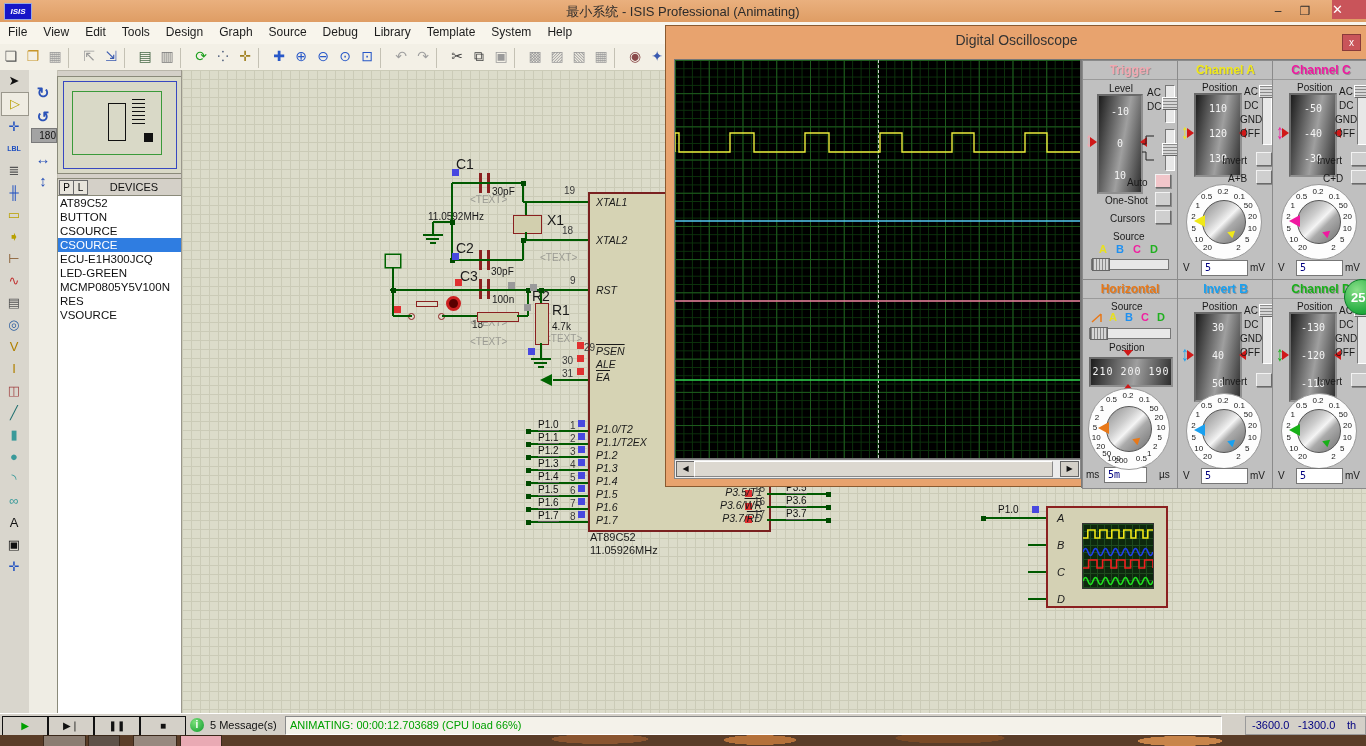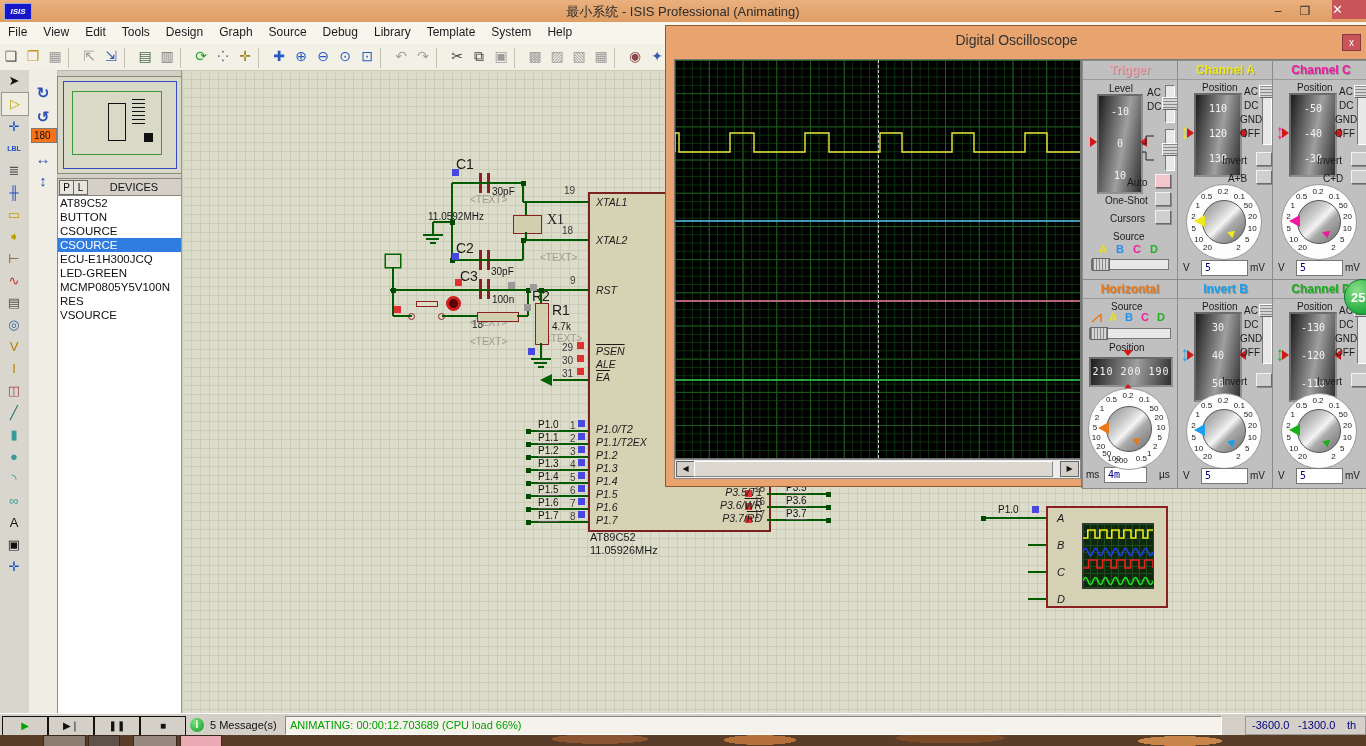--- a/index.html
+++ b/index.html
@@ -22,22 +22,22 @@
   .tool-ic{display:inline-block;width:22px;height:22px;margin-top:1px;text-align:center;line-height:22px;font-size:14px;}
   .tool-sep{display:inline-block;width:7px;height:20px;border-left:1px solid #c4c1b4;margin:0 2px;vertical-align:middle;}
 
   
   #side-icons{left:0;top:70px;width:29px;height:643px;background:#d9d6cd;border-right:1px solid #b9b6aa;}
   .side-ic{width:26px;height:22px;margin-left:1px;text-align:center;line-height:22px;font-size:13px;}
   .side-ic.sel{background:#efece2;border:1px solid #9a978c;}
 
   #orient-col{left:29px;top:70px;width:28px;height:643px;background:#efede4;border-right:1px solid #c4c1b4;}
   .orient-ic{width:28px;text-align:center;font-size:15px;color:#2a52b8;font-weight:bold;}
-  #rot-angle{left:31px;top:128px;width:22px;height:13px;border:1px solid #7a7a7a;background:#f97316;font-size:10px;
-             text-align:left;padding-left:2px;line-height:13px;color:#111;}
+  #rot-angle{left:31px;top:128px;width:22px;height:13px;border:1px solid #7a7a7a;background:#a3a3a3;font-size:10px;
+             text-align:right;padding-left:2px;line-height:13px;color:#111;}
 
   
   #overview{left:57px;top:76px;width:124px;height:96px;background:#d9d9c7;border:1px solid #8a8a7a;}
   #ov-blue{left:5px;top:4px;width:112px;height:86px;border:1px solid #3848c0;}
   #ov-green{left:14px;top:14px;width:88px;height:62px;border:1px solid #3a9a3a;}
   #ov-chip{left:50px;top:26px;width:16px;height:36px;border:1px solid #111;}
   #ov-pins{left:74px;top:22px;width:13px;height:26px;
            background:repeating-linear-gradient(to bottom,#111 0 1px,transparent 1px 4px);}
   #ov-sq{left:86px;top:56px;width:9px;height:9px;background:#111;}
   #selector-hdr{left:57px;top:178px;width:124px;height:17px;background:#d4d0c8;border:1px solid #8a8a7a;}
@@ -232,21 +232,21 @@
   </div>
 
 <div class="abs" id="canvas"></div>
 <div class="abs" id="schematic">
 
   <span class="s-lbl big" style="left:456px;top:86px;">C1</span>
   <span class="s-val" style="left:492px;top:116px;">30pF</span>
   <span class="s-lbl big" style="left:456px;top:170px;">C2</span>
   <span class="s-val" style="left:491px;top:196px;">30pF</span>
   <span class="s-val" style="left:428px;top:141px;">11.0592MHz</span>
-  <span class="s-lbl big" style="left:547px;top:142px;font-family:Liberation Serif, serif;">X1</span>
+  <span class="s-lbl big" style="left:547px;top:142px;">X1</span>
   <span class="s-lbl big" style="left:460px;top:198px;">C3</span>
   <span class="s-val" style="left:492px;top:224px;">100n</span>
   <span class="s-lbl big" style="left:488px;top:218px;margin-left:44px;">R2</span>
   <span class="s-val" style="left:472px;top:249px;">18</span>
   <span class="s-lbl big" style="left:552px;top:232px;">R1</span>
   <span class="s-val" style="left:552px;top:251px;">4.7k</span>
   <span class="s-lbl big" style="left:590px;top:162px;">U1</span>
   <span class="s-val" style="left:590px;top:461px;font-size:11px;">AT89C52</span>
   <span class="s-val" style="left:590px;top:474px;font-size:11px;">11.05926MHz</span>
 
@@ -408,21 +408,21 @@
     <span class="net-lbl" style="left:786px;top:412px;border-bottom:1px solid #555;">P3.5</span>
     <div class="node" style="left:826px;top:422px;"></div>
     <span class="in-lbl" style="left:700px;top:429px;text-align:right;width:62px;"><span>P3.6/</span><span class="bar">WR</span></span>
     <span class="pin-num" style="left:754px;top:426px;">16</span>
     <span class="net-lbl" style="left:786px;top:425px;border-bottom:1px solid #555;">P3.6</span>
     <div class="node" style="left:826px;top:435px;"></div>
     <span class="in-lbl" style="left:700px;top:442px;text-align:right;width:62px;"><span>P3.7/</span><span class="bar">RD</span></span>
     <span class="pin-num" style="left:754px;top:439px;">17</span>
     <span class="net-lbl" style="left:786px;top:438px;border-bottom:1px solid #555;">P3.7</span>
     <div class="node" style="left:826px;top:448px;"></div>
-    <span class="pin-num" style="left:562px;top:272px;">29</span>
+    <span class="pin-num" style="left:584px;top:272px;">29</span>
     <span class="in-lbl bar" style="left:596px;top:275px;">PSEN</span>
     <span class="pin-num" style="left:562px;top:285px;">30</span>
     <span class="in-lbl " style="left:596px;top:288px;">ALE</span>
     <span class="pin-num" style="left:562px;top:298px;">31</span>
     <span class="in-lbl bar" style="left:596px;top:301px;">EA</span>
     <span class="in-lbl" style="left:1057px;top:442px;font-size:11px;">A</span>
     <span class="in-lbl" style="left:1057px;top:469px;font-size:11px;">B</span>
     <span class="in-lbl" style="left:1057px;top:496px;font-size:11px;">C</span>
     <span class="in-lbl" style="left:1057px;top:523px;font-size:11px;">D</span>
   </div>
@@ -496,21 +496,21 @@
       <span class="ch-letter" style="left:74px;top:31px;color:#20b020;">D</span>
       <div class="htrack" style="left:6px;top:48px;width:80px;"></div>
       <div class="hthumb" style="left:7px;top:47px;"></div>
       <span class="p-lbl" style="left:26px;top:62px;">Position</span>
       <div class="abs" style="left:40px;top:70px;width:0;height:0;border-left:5px solid transparent;border-right:5px solid transparent;border-top:6px solid #d01818;"></div>
       <div class="lcd" style="left:6px;top:77px;width:80px;height:26px;">
         <div class="lcd-val" style="top:7px;letter-spacing:1px;">210 200 190</div>
       </div>
       <div class="abs" style="left:40px;top:104px;width:0;height:0;border-left:5px solid transparent;border-right:5px solid transparent;border-bottom:6px solid #d01818;"></div>
       <span class="unit" style="left:3px;top:189px;">ms</span>
-      <div class="val-box" style="left:21px;top:187px;width:38px;">4m</div>
+      <div class="val-box" style="left:21px;top:187px;width:38px;">5m</div>
       <span class="unit" style="left:76px;top:189px;">µs</span>
     <div class="dial-face" style="left:5px;top:108px;width:80px;height:80px;"></div>
         <span class="dial-num" style="left:28.500000000000004px;top:119.42116167511352px;">0.5</span>
         <span class="dial-num" style="left:45px;top:115px;">0.2</span>
         <span class="dial-num" style="left:61.5px;top:119.42116167511352px;">0.1</span>
         <span class="dial-num" style="left:18.995645130978172px;top:127.68317131425327px;">1</span>
         <span class="dial-num" style="left:13.990143514065025px;top:136.71333527025294px;">2</span>
         <span class="dial-num" style="left:12.02010270836984px;top:146.84831660881747px;">5</span>
         <span class="dial-num" style="left:13.278364034035476px;top:157.09603274196098px;">10</span>
         <span class="dial-num" style="left:17.641760105683623px;top:166.45336581453464px;">20</span>

